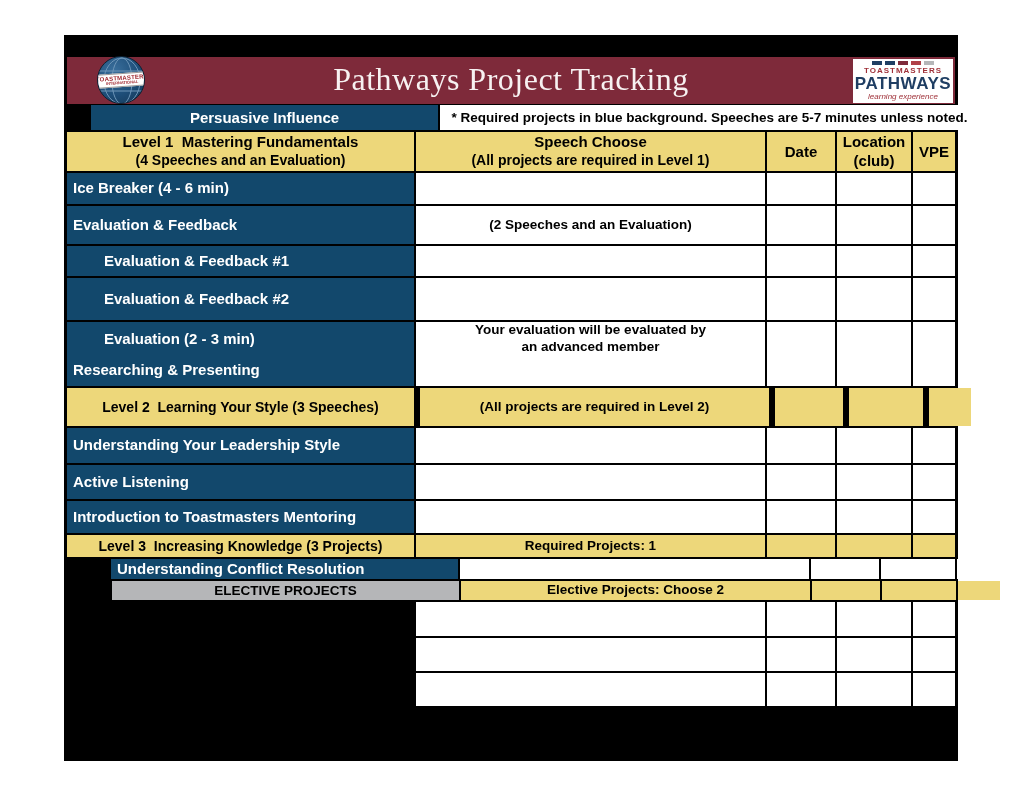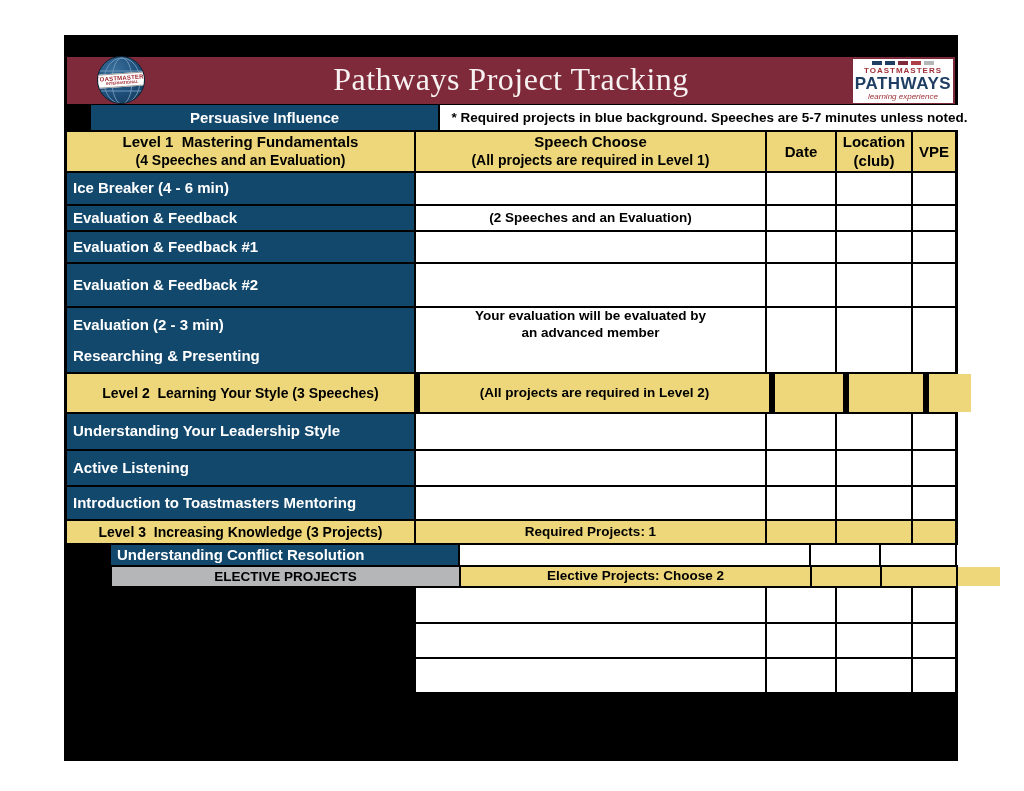--- a/index.html
+++ b/index.html
@@ -44,21 +44,21 @@
   .c-center{align-items:center;text-align:center;}
   .navy{background:var(--navy-cell);color:#fff;}
   .yellow{background:var(--yellow);color:#000;}
   .grayc{background:var(--gray);color:#000;}
   .blackc{background:#000;}
   .b15{font-size:15px;font-weight:bold;}
   .b14{font-size:14px;font-weight:bold;}
   .b13{font-size:13.5px;font-weight:bold;}
   .b12{font-size:12px;font-weight:bold;}
   .pl1{padding-left:6px;}
-  .pl2{padding-left:6px;}
+  .pl2{padding-left:37px;}
   .ws{white-space:pre-wrap;}
   .pre{white-space:pre-line;}
   .lh1{line-height:1.25;}
 </style>
 </head>
 <body>
 
 <div class="sheet">
 
   <div class="titlebar">
@@ -117,21 +117,21 @@
 
   <div class="row cols5" style="height: 31px;">
         <div class="cell navy lh1 pl1">
           <span class="b15">Ice Breaker (4 - 6 min)</span>
         </div>
         <div class="cell c-center b13 pre lh1 "></div>
         <div class="cell "></div>
         <div class="cell "></div>
         <div class="cell "></div>
       </div>
-      <div class="row cols5" style="height: 24px;">
+      <div class="row cols5" style="height: 38px;">
         <div class="cell navy lh1 pl1">
           <span class="b15">Evaluation &amp; Feedback</span>
         </div>
         <div class="cell c-center b13 pre lh1 ">(2 Speeches and an Evaluation)</div>
         <div class="cell "></div>
         <div class="cell "></div>
         <div class="cell "></div>
       </div>
       <div class="row cols5" style="height: 30px;">
         <div class="cell navy lh1 pl2">

